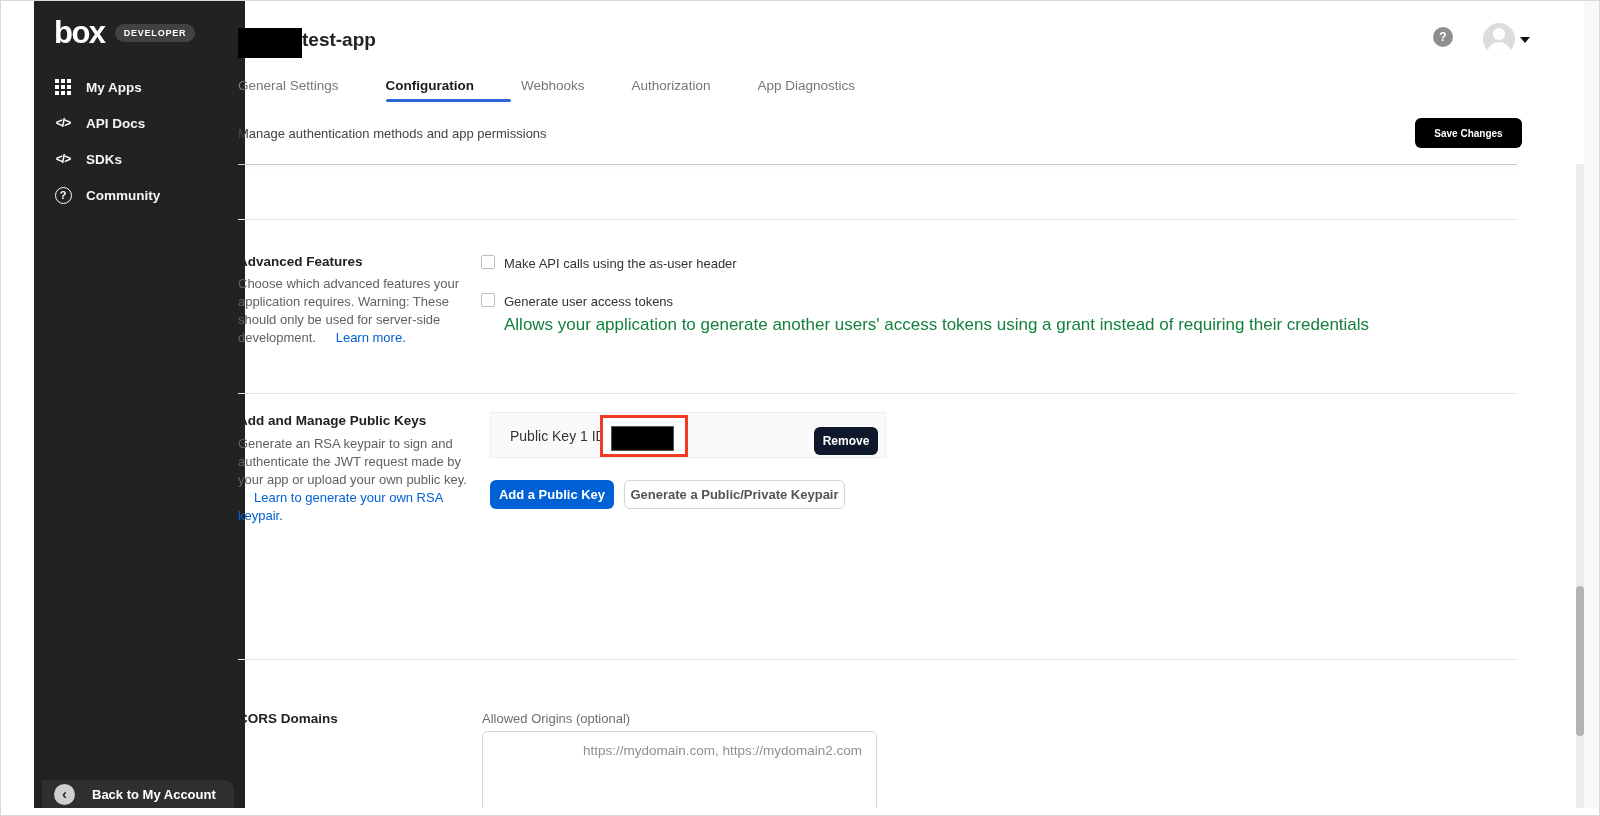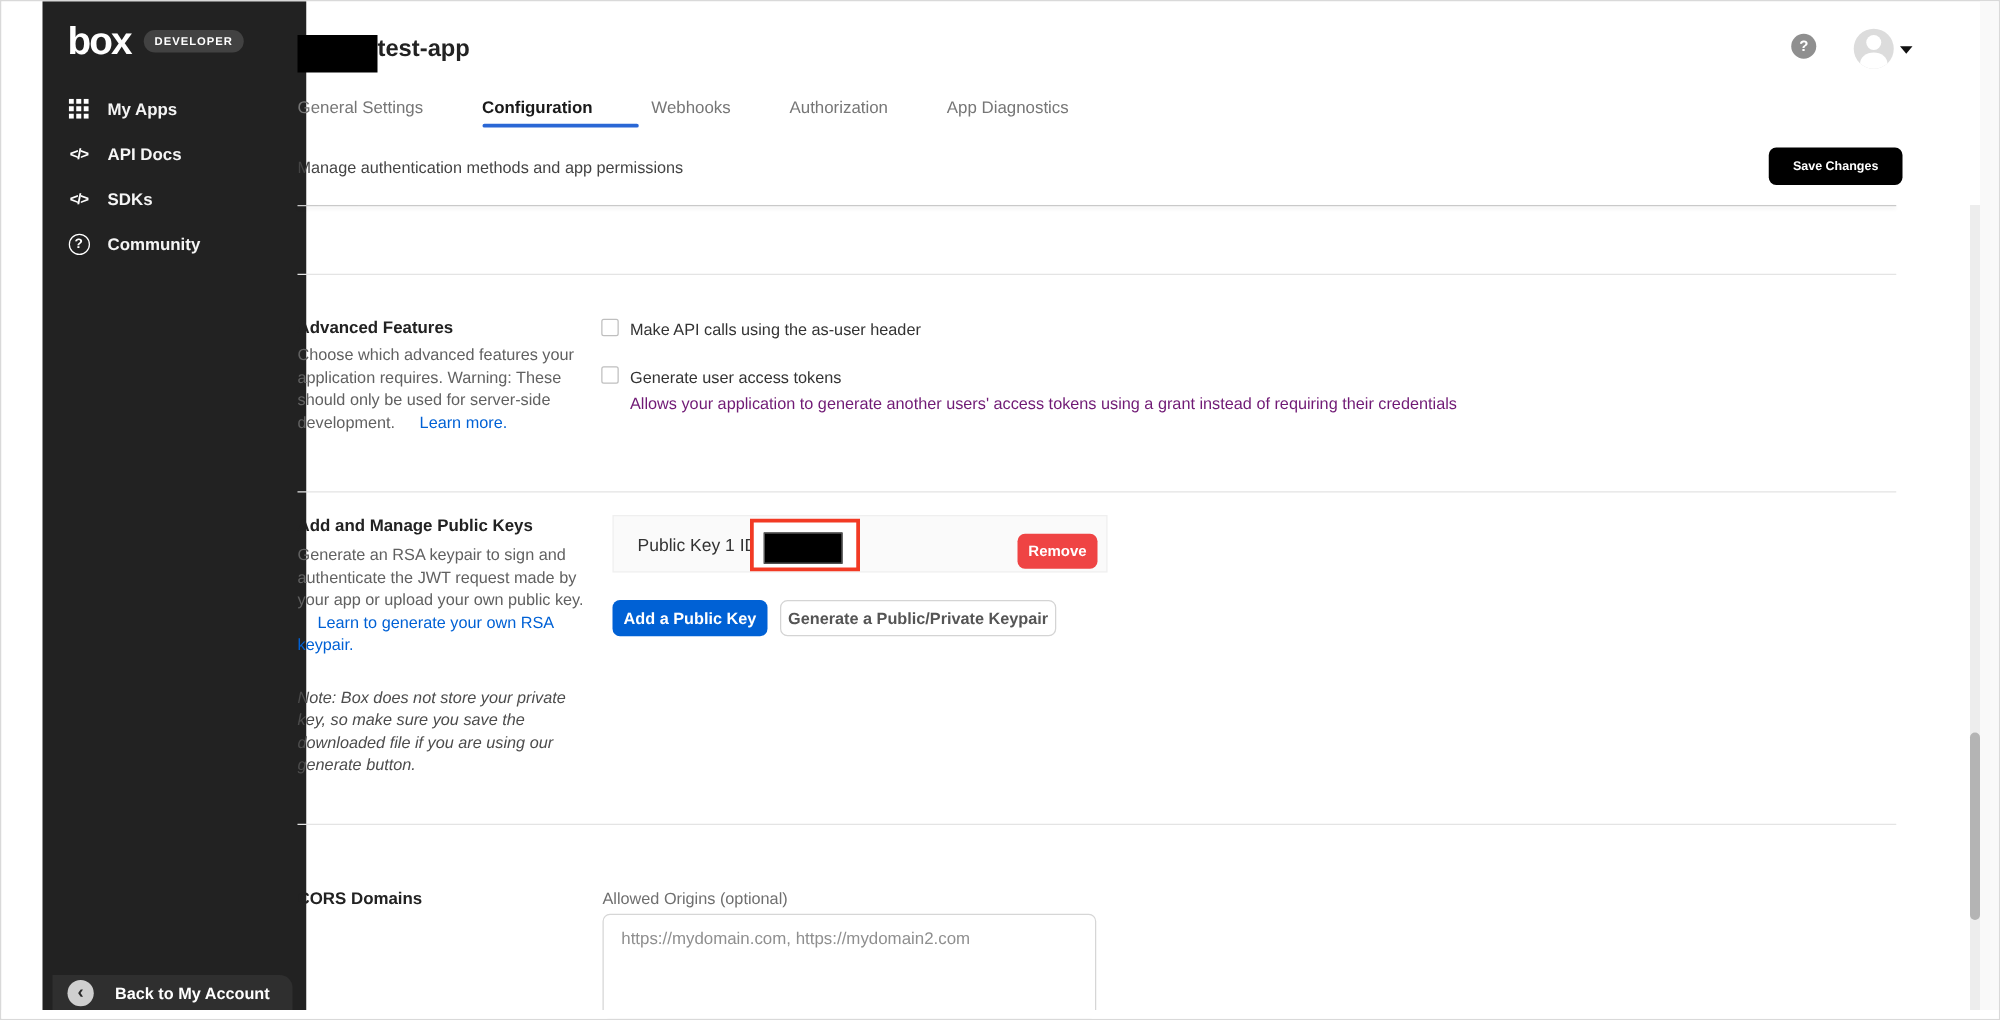--- a/index.html
+++ b/index.html
@@ -44,34 +44,34 @@
   .divider { position:absolute; height:1px; background:#e4e4e4; }
   .divider.strong { background:#c9c9c9; box-shadow:0 2px 3px rgba(0,0,0,.10); }
 
   .sec-title { position:absolute; font-size:13.5px; font-weight:700; color:#222; }
   .sec-desc { position:absolute; width:233px; font-size:13px; line-height:18px; color:#616161; }
   .link { color:#0061d5; cursor:pointer;padding-left:16px; }
   .note { font-style:italic; color:#4c4c4c; }
 
   .checkbox { position:absolute; width:14px; height:14px; border:1px solid #bfbfbf; border-radius:2px; background:#fff; cursor:pointer; }
   .cb-label { position:absolute; font-size:13px; color:#333; }
-  .cb-desc { position:absolute; font-size:13px; color:#701a75; }
+  .cb-desc { position:absolute; font-size:17px; color:#15803d; }
 
   
   .key-row { position:absolute; left:489px; top:411px; width:396px; height:46px; background:#fafafa; border:1px solid #efefef; }
   .key-label { position:absolute; left:19px; top:15px; font-size:14px; color:#333; }
   .key-redaction { position:absolute; left:599px; top:414px; width:88px; height:42px; background:#fff; border:3px solid #f23a24; }
   .key-black { position:absolute; left:8px; top:8px; width:63px; height:25px; background:#000; border:1px solid #555; }
-  .remove-btn { position:absolute; left:813px; top:426px; width:64px; height:28px; background:#ef4444; color:#fff; font-size:12px; font-weight:700; border:none; border-radius:6px; cursor:pointer; }
+  .remove-btn { position:absolute; left:813px; top:426px; width:64px; height:28px; background:#0f172a; color:#fff; font-size:12px; font-weight:700; border:none; border-radius:6px; cursor:pointer; }
   .add-key-btn { position:absolute; left:489px; top:479px; width:124px; height:29px; background:#0061d5; color:#fff; font-size:13px; font-weight:700; border:none; border-radius:6px; cursor:pointer; }
   .gen-key-btn { position:absolute; left:623px; top:479px; width:221px; height:29px; background:#fff; color:#555; font-size:13px; font-weight:700; border:1px solid #d4d4d4; border-radius:6px; cursor:pointer; }
 
   
   .origins-label { position:absolute; left:481px; top:710px; font-size:13px; color:#6f6f6f; }
-  .origins-area { position:absolute; left:481px; top:730px; width:395px; height:84px; border:1px solid #d6d6d6; border-radius:6px; padding:11px 14px; font-family:"Liberation Sans","DejaVu Sans",sans-serif; font-size:13.5px; color:#333; resize:none; outline:none; }
+  .origins-area { position:absolute; left:481px; top:730px; width:395px; height:84px; border:1px solid #d6d6d6; border-radius:6px; padding:11px 14px; font-family:"Liberation Sans","DejaVu Sans",sans-serif; font-size:13.5px; color:#333; resize:none; outline:none;text-align:right; }
   .origins-area::placeholder { color:#8f8f8f; }
 
   
   .right-gutter { position:absolute; left:1583px; top:0; width:17px; height:816px; background:#f9f9f9; }
   .scroll-track { position:absolute; left:1575px; top:163px; width:8px; height:645px; background:#ededed; }
   .scroll-thumb { position:absolute; left:1575px; top:585px; width:8px; height:150px; background:#b4b4b4; border-radius:4px; cursor:pointer; }
   .bottom-strip { position:absolute; left:0; top:807px; width:1600px; height:9px; background:#fff; }
 
   svg { display:block; }
 </style>
@@ -155,21 +155,20 @@
   <div class="cb-label" style="left:503px; top:255px;">Make API calls using the as-user header</div>
 
   <div class="checkbox" style="left:480px; top:292px;"></div>
   <div class="cb-label" style="left:503px; top:293px;">Generate user access tokens</div>
   <div class="cb-desc" style="left:503px; top:314px;">Allows your application to generate another users' access tokens using a grant instead of requiring their credentials</div>
 
   <div class="divider" style="left:237px; top:392px; width:1279px;"></div>
 
   <div class="sec-title" style="left:237px; top:412px;">Add and Manage Public Keys</div>
   <div class="sec-desc" style="left:237px; top:434px;"><span>Generate an RSA keypair to sign and authenticate the JWT request made by your app or upload your own public key. </span><span class="link">Learn to generate your own RSA keypair.</span></div>
-  <div class="sec-desc note" style="left:237px; top:548px;">Note: Box does not store your private key, so make sure you save the downloaded file if you are using our generate button.</div>
 
   <div class="key-row">
     <div class="key-label">Public Key 1 ID</div>
   </div>
   <div class="key-redaction">
     <div class="key-black"></div>
   </div>
   <button class="remove-btn">Remove</button>
 
   <button class="add-key-btn">Add a Public Key</button>

